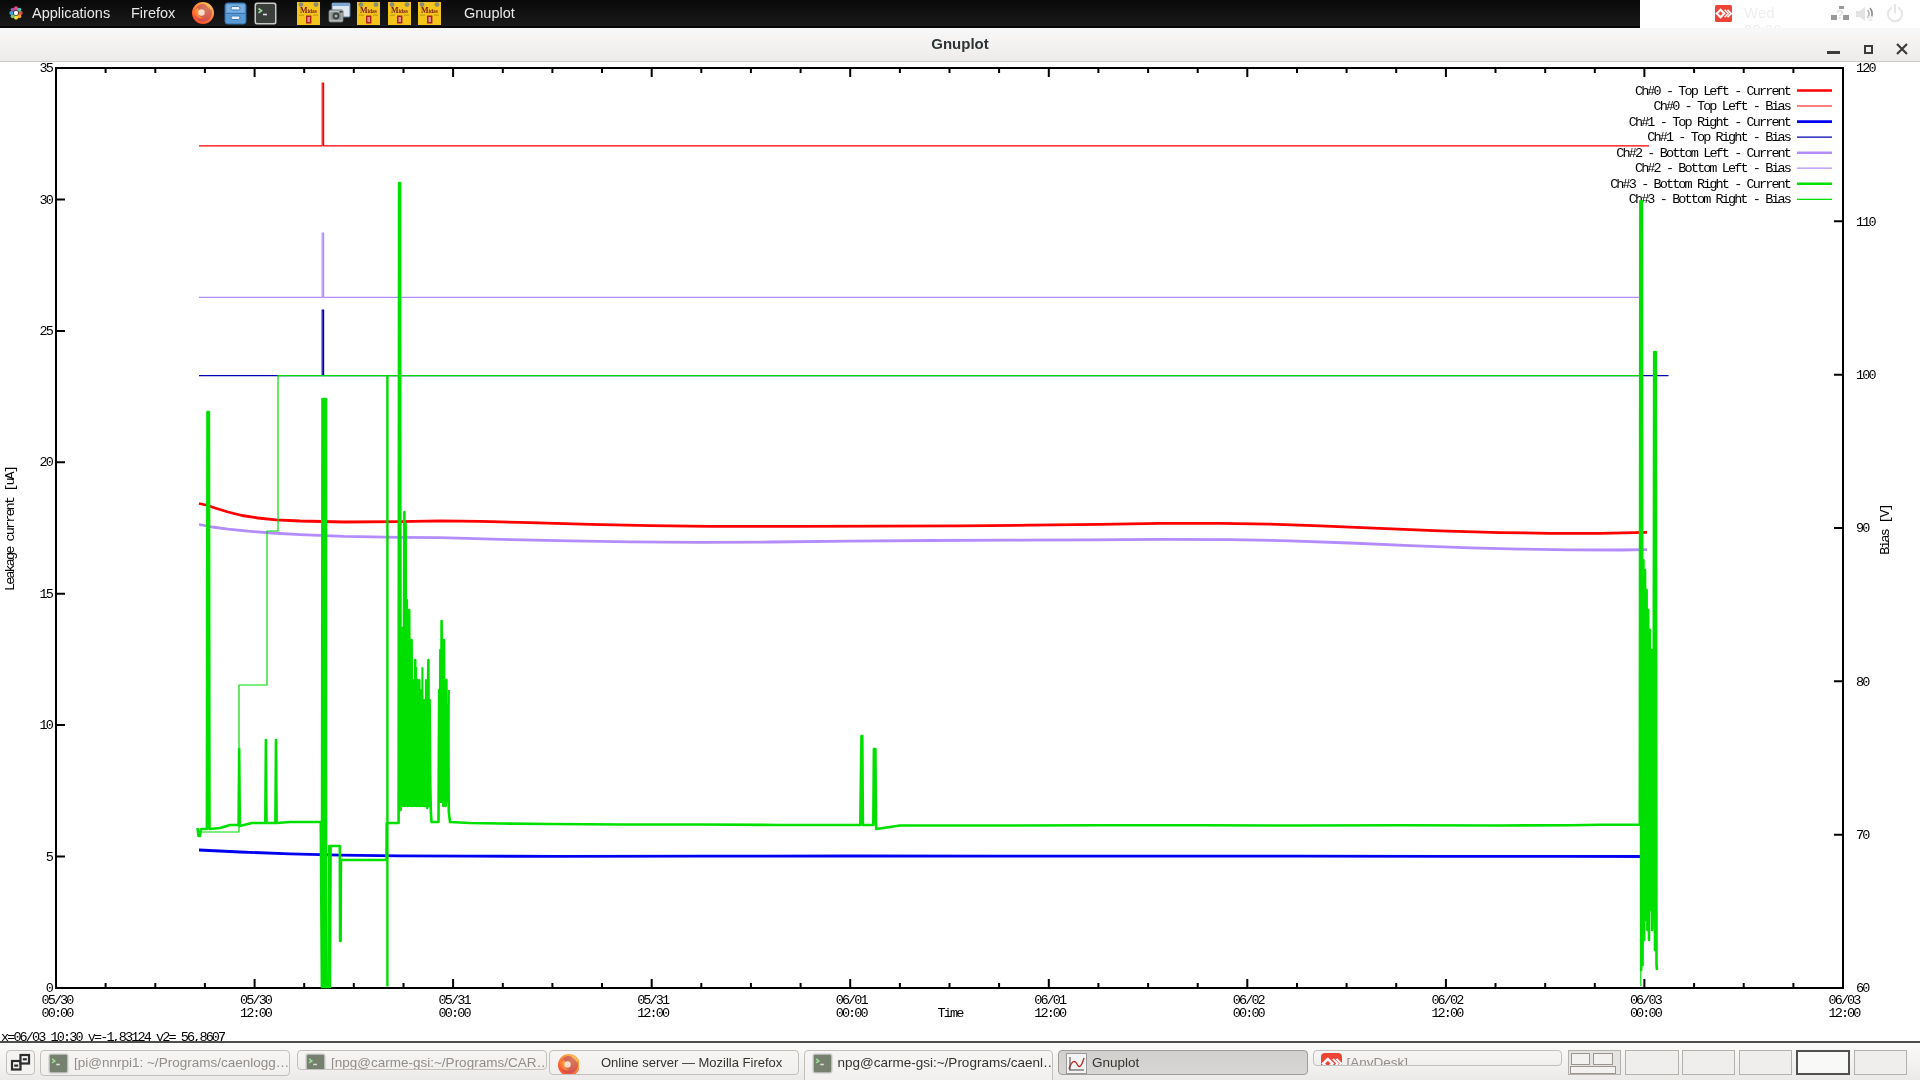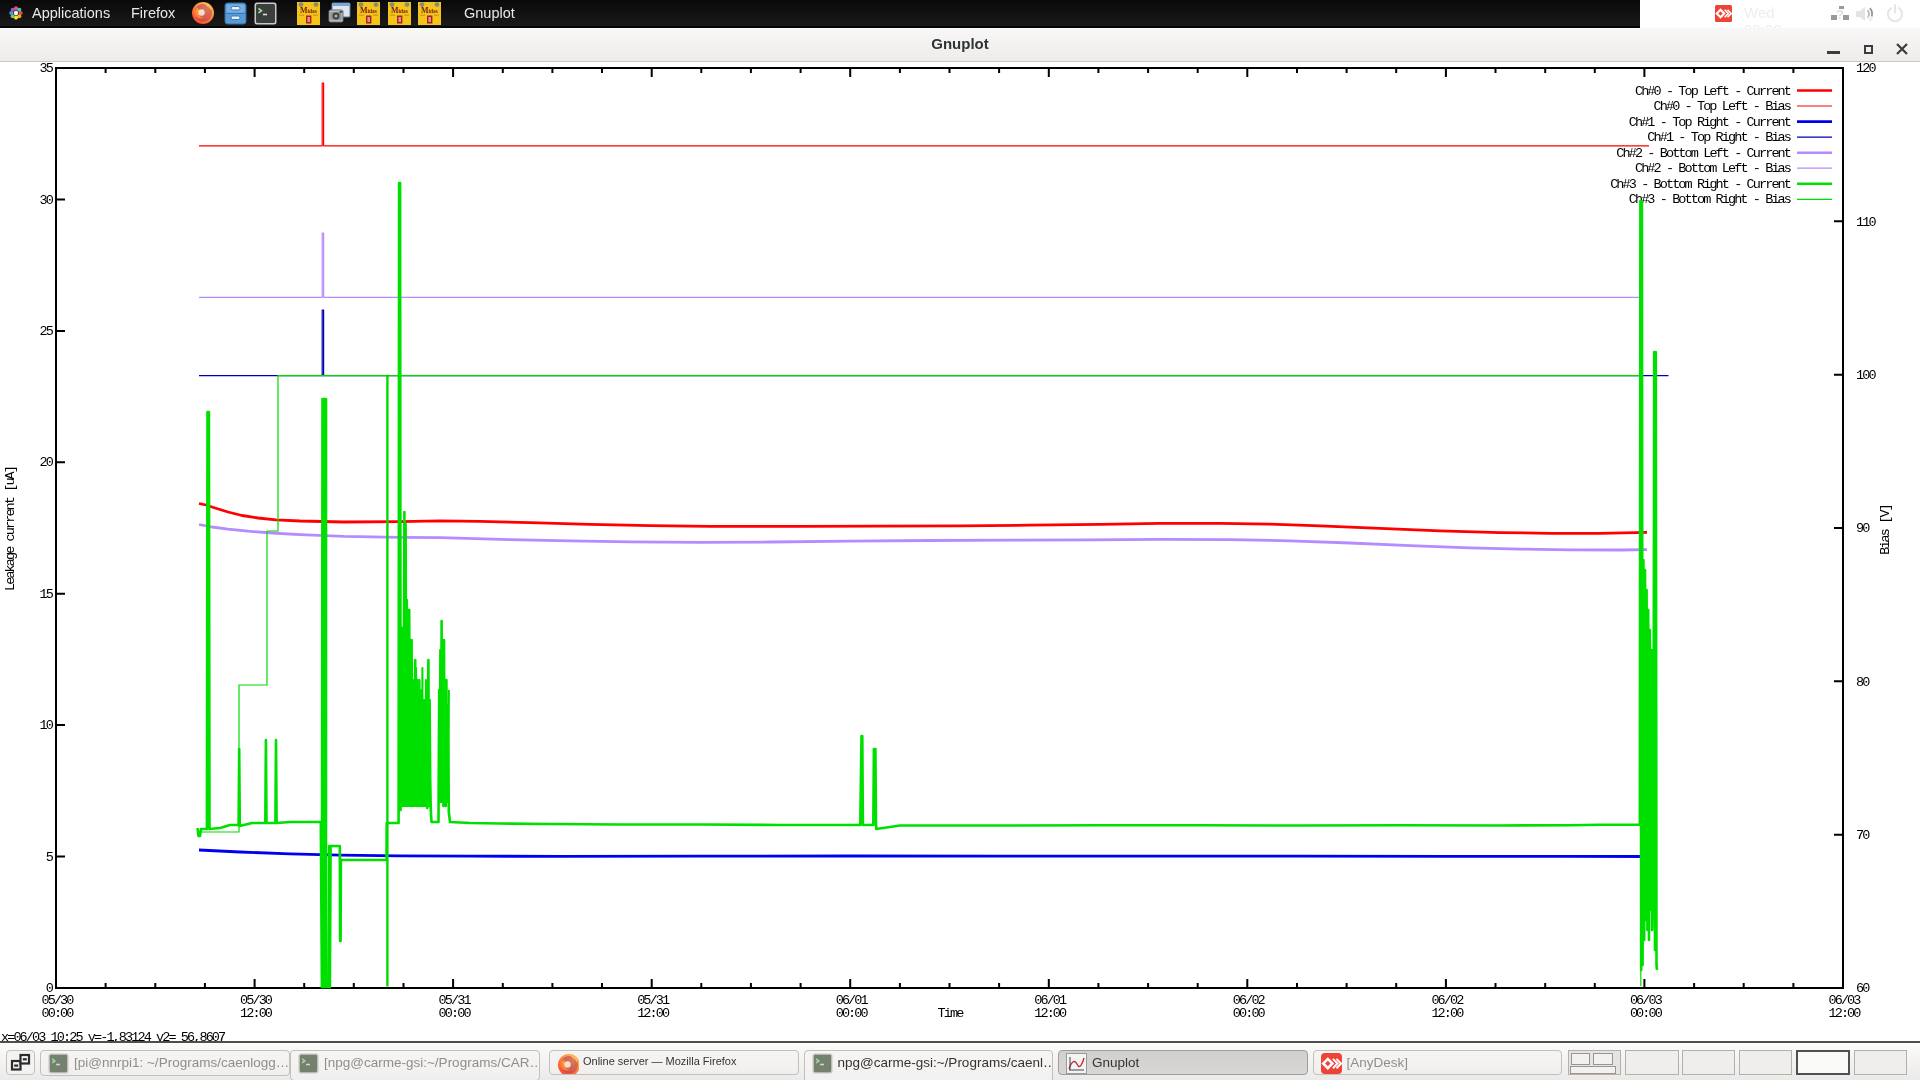--- a/index.html
+++ b/index.html
@@ -188,40 +188,40 @@
 <polyline points="199.0,145.8 322.2,145.8 322.2,83.0 323.6,83.0 323.6,145.8 1649.0,145.8" fill="none" stroke="#ff0000" stroke-width="1.2" stroke-linejoin="round" stroke-linecap="butt"></polyline>
 <polyline points="199.0,850.0 240.0,852.0 290.0,853.8 340.0,855.1 400.0,855.9 470.0,856.2 560.0,856.3 700.0,856.2 850.0,856.0 1000.0,856.2 1150.0,856.1 1300.0,856.2 1450.0,856.3 1560.0,856.4 1655.0,856.5" fill="none" stroke="#0000f0" stroke-width="2.8" stroke-linejoin="round" stroke-linecap="butt"></polyline>
 <polyline points="199.0,375.7 322.2,375.7 322.2,310.0 323.6,310.0 323.6,375.7 1668.5,375.7" fill="none" stroke="#0000b0" stroke-width="1.2" stroke-linejoin="round" stroke-linecap="butt"></polyline>
 <polyline points="199.0,524.5 212.0,527.0 228.0,529.2 248.0,531.2 272.0,533.0 300.0,534.6 344.0,536.4 400.0,537.3 440.0,537.7 510.0,539.6 570.0,540.9 630.0,541.9 700.0,542.3 770.0,542.0 850.0,541.2 930.0,540.5 1010.0,540.1 1090.0,539.8 1160.0,539.3 1230.0,539.6 1290.0,540.8 1350.0,543.0 1410.0,545.6 1470.0,547.9 1520.0,549.1 1570.0,549.8 1620.0,550.0 1647.0,549.6" fill="none" stroke="#b48cff" stroke-width="2.8" stroke-linejoin="round" stroke-linecap="butt"></polyline>
 <polyline points="199.0,297.3 322.2,297.3 322.2,233.0 323.6,233.0 323.6,297.3 1640.5,297.3" fill="none" stroke="#b48cff" stroke-width="1.2" stroke-linejoin="round" stroke-linecap="butt"></polyline>
 <polyline points="401.2,806.0 401.6,690.0 402.1,806.0 402.6,715.0 403.0,806.0 403.4,668.0 403.9,806.0 404.4,730.0 404.8,806.0 405.2,700.0 405.7,806.0 406.1,745.0 406.6,806.0 407.1,680.0 407.5,806.0 407.9,690.0 408.4,806.0 408.9,715.0 409.3,806.0 409.8,668.0 410.2,806.0 410.6,730.0 411.1,806.0 411.6,700.0 412.0,806.0 412.4,745.0 412.9,806.0 413.4,680.0 413.8,806.0 414.2,690.0 414.7,806.0 415.1,715.0 415.6,806.0 416.1,668.0 416.5,806.0 416.9,730.0 417.4,806.0 417.9,700.0 418.3,806.0 418.8,745.0 419.2,806.0 419.6,680.0 420.1,806.0 420.6,690.0 421.0,806.0 421.4,715.0 421.9,806.0 422.4,668.0 422.8,806.0 423.2,730.0 423.7,806.0 424.1,700.0 424.6,806.0 425.1,745.0 425.5,806.0 425.9,680.0 426.4,806.0 426.9,690.0 427.3,806.0 427.8,715.0" fill="none" stroke="#00e000" stroke-width="2.0" stroke-linejoin="round" stroke-linecap="butt"></polyline>
 <polyline points="439.5,802.0 439.9,705.0 440.4,802.0 440.9,730.0 441.3,802.0 441.8,690.0 442.2,802.0 442.6,742.0 443.1,802.0 443.6,705.0 444.0,802.0 444.4,730.0 444.9,802.0 445.4,690.0 445.8,802.0 446.2,742.0 446.7,802.0 447.1,705.0 447.6,802.0 448.1,730.0 448.5,802.0 448.9,690.0" fill="none" stroke="#00e000" stroke-width="2.0" stroke-linejoin="round" stroke-linecap="butt"></polyline>
 <polyline points="197.5,828.0 198.5,836.0 200.0,836.0 201.0,829.0 206.9,829.0 207.5,412.0 208.9,412.0 209.5,829.0 220.0,828.0 230.0,825.0 238.6,825.0 239.2,749.0 239.8,826.0 252.0,823.0 265.3,823.0 265.9,740.0 266.5,823.0 275.4,823.0 276.0,740.0 276.6,823.0 290.0,822.0 310.0,822.0 320.8,822.0 321.9,987.0 322.5,399.0 323.1,987.0 323.7,399.0 324.3,987.0 324.9,399.0 325.5,987.0 326.0,399.0 326.0,987.0 328.6,987.0 329.2,846.0 329.9,987.0 330.6,846.0 331.0,846.0 339.8,846.0 340.1,941.0 340.6,941.0 340.9,860.0 360.0,860.0 386.5,860.0 386.7,823.0 395.0,823.0 398.6,823.0 399.1,183.0 400.1,183.0 400.6,810.0 401.4,700.0 402.0,806.0 402.6,628.0 403.2,792.0 403.8,680.0 404.4,512.0 405.0,760.0 405.6,524.0 406.2,772.0 406.8,600.0 407.4,806.0 408.0,628.0 408.6,780.0 409.2,610.0 409.8,790.0 410.4,688.0 411.0,796.0 411.6,640.0 412.2,806.0 412.8,700.0 413.4,780.0 414.0,740.0 414.6,792.0 415.2,660.0 415.8,802.0 416.4,723.0 417.0,806.0 417.6,680.0 418.2,796.0 418.8,712.0 419.4,745.0 420.0,806.0 420.6,700.0 421.2,800.0 421.8,730.0 422.4,764.0 423.0,806.0 423.6,726.0 424.2,800.0 424.8,750.0 425.4,788.0 426.0,806.0 426.6,750.0 427.2,808.0 427.8,700.0 428.4,660.0 429.0,806.0 429.6,700.0 430.2,780.0 430.8,810.0 431.5,822.0 438.5,822.0 439.2,690.0 439.8,800.0 440.4,650.0 441.0,796.0 441.6,621.0 442.2,795.0 442.8,700.0 443.4,806.0 444.0,640.0 444.6,800.0 445.2,720.0 445.8,806.0 446.4,680.0 447.0,800.0 447.6,730.0 448.2,760.0 448.8,812.0 450.0,822.0 470.0,823.0 500.0,823.5 550.0,824.0 620.0,824.5 700.0,824.5 780.0,825.0 840.0,825.0 860.3,825.0 860.9,777.0 861.5,736.0 862.3,736.0 862.9,825.0 873.3,825.0 873.9,749.0 875.4,749.0 876.0,825.0 876.4,829.0 900.0,825.5 1000.0,825.5 1100.0,825.3 1200.0,825.3 1300.0,825.5 1400.0,825.3 1500.0,825.5 1570.0,825.2 1600.0,824.8 1639.8,824.8 1640.4,201.0 1641.2,970.0 1641.9,201.0 1642.6,965.0 1643.4,560.0 1644.2,940.0 1645.0,570.0 1645.8,920.0 1646.6,590.0 1647.4,930.0 1648.2,610.0 1649.0,940.0 1649.8,630.0 1650.6,910.0 1651.4,650.0 1652.2,930.0 1652.8,880.0 1653.4,900.0 1654.2,352.0 1655.0,950.0 1655.8,352.0 1656.5,965.0 1657.0,970.0" fill="none" stroke="#00e000" stroke-width="2.6" stroke-linejoin="round" stroke-linecap="butt"></polyline>
 <polyline points="197.5,832.0 239.0,832.0 239.0,685.0 267.0,685.0 267.0,531.0 278.0,531.0 278.0,375.7 386.8,375.7 386.8,986.0 388.0,986.0 388.0,375.7 1640.8,375.7 1640.8,986.0" fill="none" stroke="#00dc00" stroke-width="1.2" stroke-linejoin="round" stroke-linecap="butt"></polyline>
 </svg>
-<div class="ab" style="left:1px;top:1029.5px;font-family:'Liberation Mono',monospace;font-size:13.5px;letter-spacing:-1.9px;color:#000">x=06/03 10:25 y=-1,83124 y2= 56,8607</div>
+<div class="ab" style="left:1px;top:1029.5px;font-family:'Liberation Mono',monospace;font-size:13.5px;letter-spacing:-1.9px;color:#000">x=06/03 10:30 y=-1,83124 y2= 56,8607</div>
 <div class="ab" style="left:0;top:1041px;width:1920px;height:39px;border-top:2px solid #4e4e4e;background:linear-gradient(#fbfbfa,#ebeae8)">
 <div class="ab" style="left:6px;top:7px;width:29px;height:25px;border-radius:4px;border:1px solid #c3bfba;background:#f4f3f2">
       <svg style="position:absolute;left:3px;top:1px" width="22" height="22" viewBox="0 0 22 22">
 <rect x="2" y="9" width="8.5" height="8.5" fill="none" stroke="#2c2c2c" stroke-width="2.2"></rect>
 <rect x="10.5" y="3" width="8.5" height="8.5" fill="#f4f4f4" stroke="#2c2c2c" stroke-width="2.2"></rect>
 <rect x="12.8" y="6.2" width="4" height="2.2" fill="#2c2c2c"></rect>
 <rect x="4.2" y="12.5" width="4" height="2.2" fill="#2c2c2c"></rect>
 </svg>
     </div>
 <div class="ab" style="left:40px;top:7px;width:249.5px;height:26px;border-radius:4px;background:linear-gradient(#f6f5f4,#f0efee);border:1px solid #c3bfba;overflow:hidden;white-space:nowrap">
       <svg style="position:absolute;left:7px;top:2px" width="21" height="21" viewBox="0 0 23 23">
 <rect x="0.5" y="0.5" width="22" height="22" rx="2.5" fill="#c9c9c9"></rect>
 <rect x="2" y="2" width="19" height="19" rx="1.5" fill="#76806f"></rect>
 <path d="M4.5 6.5l3 2.2-3 2.2" stroke="#9adf9a" stroke-width="1.6" fill="none"></path>
 <line x1="9" y1="12.5" x2="13" y2="12.5" stroke="#dddddd" stroke-width="1.6"></line>
 </svg>
       <div class="ab" style="left:33px;top:4px;font-size:13.5px;color:#928d89">[pi@nnrpi1: ~/Programs/caenlogg…</div>
     </div>
-<div class="ab" style="left:290px;top:7px;width:249.5px;height:31px;border-radius:4px;background:linear-gradient(#f6f5f4,#f0efee);border:1px solid #c3bfba;overflow:hidden;white-space:nowrap">
+<div class="ab" style="left:297px;top:7px;width:249.5px;height:20px;border-radius:4px;background:linear-gradient(#f6f5f4,#f0efee);border:1px solid #c3bfba;overflow:hidden;white-space:nowrap">
       <svg style="position:absolute;left:7px;top:2px" width="21" height="21" viewBox="0 0 23 23">
 <rect x="0.5" y="0.5" width="22" height="22" rx="2.5" fill="#c9c9c9"></rect>
 <rect x="2" y="2" width="19" height="19" rx="1.5" fill="#76806f"></rect>
 <path d="M4.5 6.5l3 2.2-3 2.2" stroke="#9adf9a" stroke-width="1.6" fill="none"></path>
 <line x1="9" y1="12.5" x2="13" y2="12.5" stroke="#dddddd" stroke-width="1.6"></line>
 </svg>
       <div class="ab" style="left:33px;top:4px;font-size:13.5px;color:#928d89">[npg@carme-gsi:~/Programs/CAR…</div>
     </div>
 <div class="ab" style="left:549px;top:7px;width:249.5px;height:25px;border-radius:4px;background:linear-gradient(#f6f5f4,#f0efee);border:1px solid #c3bfba;overflow:hidden;white-space:nowrap">
       <svg style="position:absolute;left:7px;top:1.5px" width="22" height="22" viewBox="0 0 22 22">
@@ -230,40 +230,40 @@
 <stop offset="0" stop-color="#ffd567"></stop>
             <stop offset="0.45" stop-color="#ff9a3d"></stop>
 <stop offset="0.8" stop-color="#ff4f2e"></stop>
             <stop offset="1" stop-color="#e4246a"></stop>
 </radialGradient>
         </defs>
 <circle cx="12" cy="12" r="11" fill="url(#fxg)"></circle>
 <path d="M12 3c-4 0-7 2.6-7.8 6.2 1.2-1.8 3-2.6 3-2.6s-.3 1.4.8 2.7c-1.5 4.3 1.3 7.5 4.5 7.5 -3.6 1.7-7.7.1-9.2-3 1.3 4.2 4.6 6.9 8.7 6.9 5 0 9-4 9-9 0-1.5-.4-3-1-4.2-.1 1.2-.7 2-.7 2s-.5-3.2-2.6-4.9c1 1.5 1.2 3 1.2 3-1.5-2.9-4-4.6-5.9-4.6z" fill="#b2305c" fill-opacity="0.55"></path>
 <circle cx="10.5" cy="11.5" r="3.2" fill="#f7ecd9" fill-opacity="0.9"></circle>
 </svg>
-      <div class="ab" style="left:33px;top:4px;font-size:11px;color:#36332f">Online server — Mozilla Firefox</div>
+      <div class="ab" style="left:51px;top:4px;font-size:13px;color:#36332f">Online server — Mozilla Firefox</div>
     </div>
 <div class="ab" style="left:803.5px;top:7px;width:249.5px;height:42px;border-radius:4px;background:linear-gradient(#f6f5f4,#f0efee);border:1px solid #c3bfba;overflow:hidden;white-space:nowrap">
       <svg style="position:absolute;left:7px;top:2px" width="21" height="21" viewBox="0 0 23 23">
 <rect x="0.5" y="0.5" width="22" height="22" rx="2.5" fill="#c9c9c9"></rect>
 <rect x="2" y="2" width="19" height="19" rx="1.5" fill="#76806f"></rect>
 <path d="M4.5 6.5l3 2.2-3 2.2" stroke="#9adf9a" stroke-width="1.6" fill="none"></path>
 <line x1="9" y1="12.5" x2="13" y2="12.5" stroke="#dddddd" stroke-width="1.6"></line>
 </svg>
       <div class="ab" style="left:33px;top:4px;font-size:13.5px;color:#36332f">npg@carme-gsi:~/Programs/caenl…</div>
     </div>
 <div class="ab" style="left:1058px;top:7px;width:249.5px;height:25px;border-radius:4px;background:linear-gradient(#d2d0ce,#d8d6d4);border:1px solid #a19c97;overflow:hidden;white-space:nowrap">
       <svg style="position:absolute;left:7px;top:2px" width="21" height="21" viewBox="0 0 21 21">
 <rect x="0.5" y="0.5" width="20" height="20" fill="#f4f4f4" stroke="#9a9a9a" stroke-width="1"></rect>
 <path d="M3 16c3-9 6-9 8-5s4 4 7-6" stroke="#c03030" stroke-width="1.4" fill="none"></path>
 <path d="M3 17h15M4 4v13" stroke="#444" stroke-width="1"></path>
 </svg>
       <div class="ab" style="left:33px;top:4px;font-size:13.5px;color:#36332f">Gnuplot</div>
     </div>
-<div class="ab" style="left:1312.5px;top:7px;width:249.5px;height:25px;border-radius:4px;background:linear-gradient(#f6f5f4,#f0efee);border:1px solid #c3bfba;overflow:hidden;white-space:nowrap">
+<div class="ab" style="left:1312.5px;top:7px;width:249.5px;height:16px;border-radius:4px;background:linear-gradient(#f6f5f4,#f0efee);border:1px solid #c3bfba;overflow:hidden;white-space:nowrap">
       <svg style="position:absolute;left:7px;top:2px" width="21" height="21" viewBox="0 0 22 22">
 <rect x="0" y="0" width="22" height="22" rx="4.190476190476191" fill="#ee4437"></rect>
 <rect x="2.4" y="6.3" width="9.5" height="9.5" fill="#ffffff" transform="rotate(-45 7.15 11.05)"></rect>
 <rect x="5.1" y="9" width="4.1" height="4.1" fill="#ee4437" transform="rotate(-45 7.15 11.05)"></rect>
 <path d="M12.5 6.2l4.8 4.85-4.8 4.85" stroke="#ffffff" stroke-width="2.1" fill="none"></path>
 <path d="M16.2 6.2l4.8 4.85-4.8 4.85" stroke="#ffffff" stroke-width="2.1" fill="none"></path>
 </svg>
       <div class="ab" style="left:33px;top:4px;font-size:13.5px;color:#928d89">[AnyDesk]</div>
     </div>
 <div class="ab" style="left:1567.7px;top:7px;width:53.5px;height:24.5px;border:1px solid #b4b0ab;background:#e6e4e2;">

